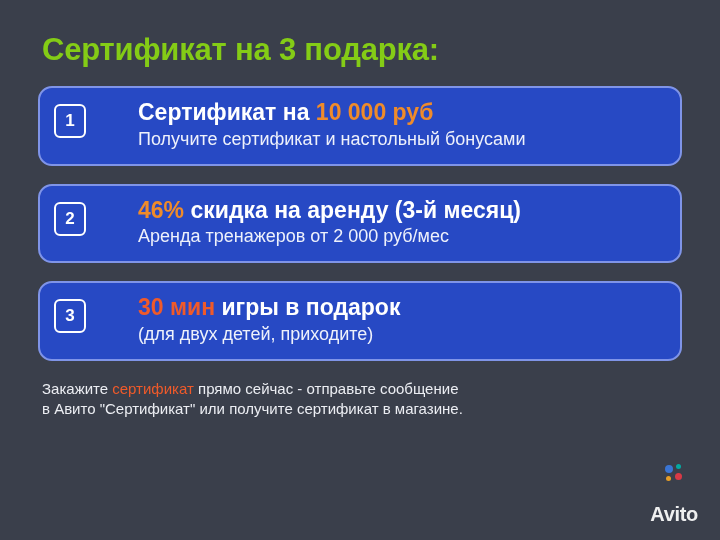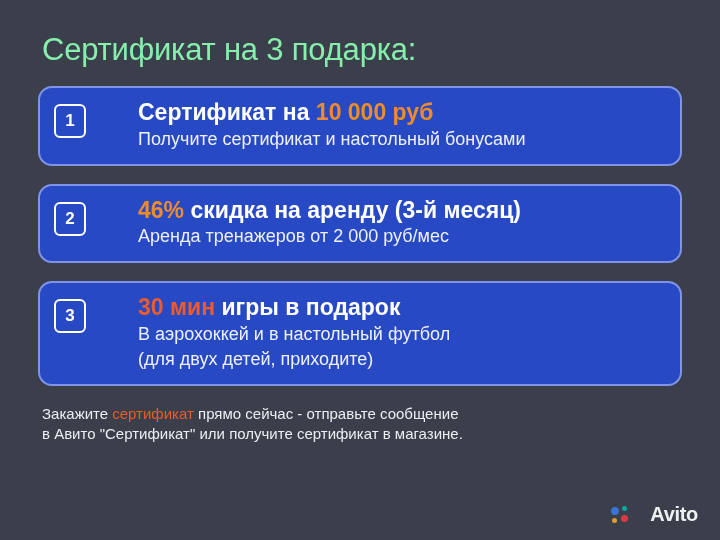--- a/index.html
+++ b/index.html
@@ -15,23 +15,23 @@
     position: relative;
   }
   .page {
     position: relative;
     width: 720px;
     height: 540px;
     box-sizing: border-box;
     padding: 22px 38px 0 38px;
   }
   .headline {
-    color: #86efac;
+    color: #84cc16;
     font-size: 31px;
-    font-weight: normal;
+    font-weight: bold;
     letter-spacing: -0.2px;
     margin: 10px 0 18px 4px;
     white-space: nowrap;
   }
   .card {
     background: #2749c4;
     border: 2px solid #7f94e8;
     border-radius: 14px;
     margin-bottom: 18px;
     padding: 12px 16px 13px 14px;
@@ -89,20 +89,21 @@
     color: #ef5a2a;
   }
   .watermark {
     position: absolute;
     right: 22px;
     bottom: 14px;
     display: flex;
     align-items: center;
     gap: 21px;
     opacity: 0.92;
+    flex-direction: column;
   }
   .wm-logo {
     position: relative;
     width: 18px;
     height: 18px;
   }
   .wm-logo i {
     position: absolute;
     border-radius: 50%;
     display: block;
@@ -138,21 +139,20 @@
     <div class="card-body">
       <div class="card-title"><span></span><span class="hl">46%</span><span> скидка на аренду (3-й месяц)</span></div>
       <div class="card-sub">Аренда тренажеров от 2 000 руб/мес</div>
     </div>
   </div>
 
   <div class="card">
     <div class="num">3</div>
     <div class="card-body">
       <div class="card-title"><span></span><span class="hl-red">30 мин</span><span> игры в подарок</span></div>
-      <div class="card-sub">В аэрохоккей и в настольный футбол</div>
       <div class="card-sub">(для двух детей, приходите)</div>
     </div>
   </div>
 
   <div class="footer">
     <div><span>Закажите </span><span class="hl">сертификат</span><span> прямо сейчас - отправьте сообщение</span></div>
     <div>в Авито "Сертификат" или получите сертификат в магазине.</div>
   </div>
 
   <div class="watermark">

